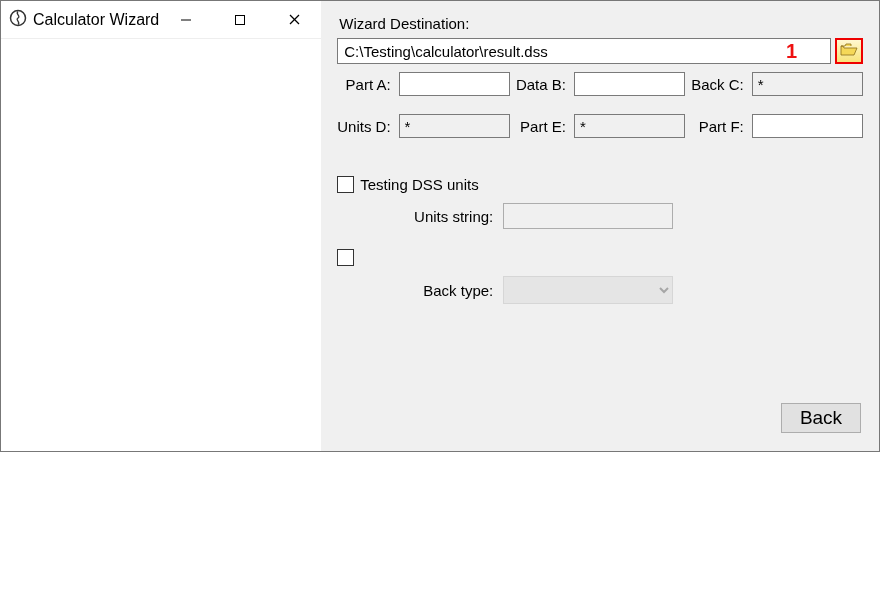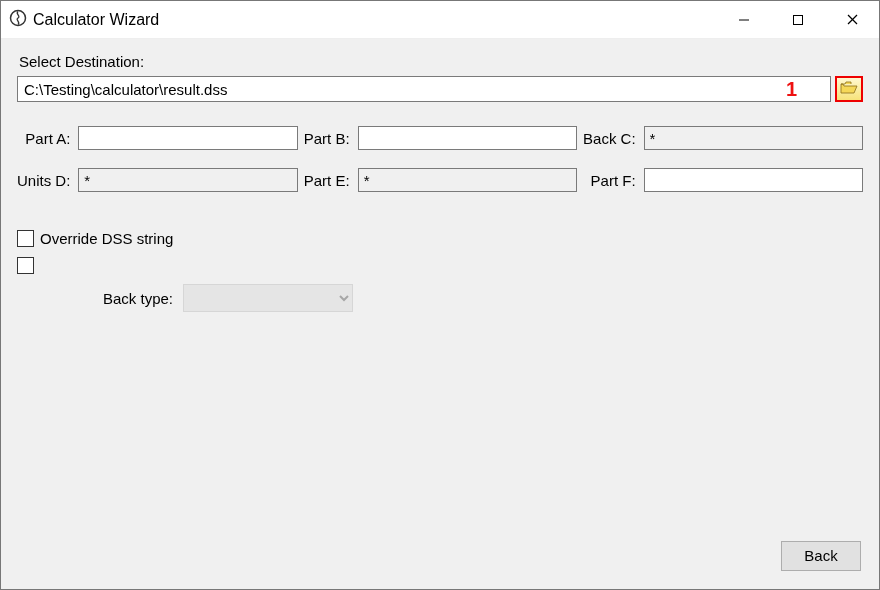--- a/index.html
+++ b/index.html
@@ -6,25 +6,25 @@
   body {
     margin: 0;
     padding: 0;
     font-family: "Segoe UI", Tahoma, sans-serif;
     font-size: 15px;
     background: #fff;
     color: #000;
   }
   .window {
     width: 880px;
-    height: 590px;
+    height: 452px;
     border: 1px solid #777;
     background: #fff;
     display: flex;
-    flex-direction: column;
+    flex-direction: row;
     box-shadow: 2px 2px 10px rgba(0,0,0,0.2);
   }
   .titlebar {
     height: 38px;
     background: #fff;
     display: flex;
     align-items: center;
     padding-left: 8px;
     border-bottom: 1px solid #eee;
   }
@@ -88,21 +88,21 @@
     width: 28px;
     height: 26px;
     border: 2px solid #e00;
     background: linear-gradient(#fff8d0, #f7e37a);
     display: flex;
     align-items: center;
     justify-content: center;
     padding: 0;
   }
   .parts-grid {
-    margin-top: 24px;
+    margin-top: 8px;
     display: grid;
     grid-template-columns: auto 1fr auto 1fr auto 1fr;
     column-gap: 6px;
     row-gap: 18px;
     align-items: center;
   }
   .parts-grid .plabel {
     text-align: right;
     padding-right: 2px;
     white-space: nowrap;
@@ -166,21 +166,21 @@
     display: flex;
     justify-content: flex-end;
     gap: 10px;
     padding: 0 2px 2px 0;
   }
   .btn {
     width: 80px;
     height: 30px;
     background: #e1e1e1;
     border: 1px solid #adadad;
-    font-size: 15px;
+    font-size: 19px;
     font-family: inherit;
     text-align: center;
     line-height: 28px;
     cursor: default;
   }
 </style>
 </head>
 <body>
 
 <div class="window">
@@ -208,57 +208,61 @@
         <svg width="13" height="13" viewBox="0 0 13 13">
             <line x1="2" y1="2" x2="11" y2="11" stroke="#000" stroke-width="1.2"></line>
             <line x1="11" y1="2" x2="2" y2="11" stroke="#000" stroke-width="1.2"></line>
           </svg>
       </div>
     </div>
   </div>
 
   <div class="content">
 
-    <div class="label dest-label">Select Destination:</div>
+    <div class="label dest-label">Wizard Destination:</div>
 
     <div class="dest-row">
       <div class="dest-wrap">
         <input class="dest-input" value="C:\Testing\calculator\result.dss" style="">
         <span class="annot-1">1</span>
       </div>
       <button class="browse-btn">
         <span>
           <svg width="18" height="14" viewBox="0 0 18 14">
             <path d="M1 3 L1 12 L14 12 L17 5 L4 5 L3 3 Z" fill="#f5d858" stroke="#8a6d1b" stroke-width="0.8"></path>
             <path d="M1 3 L5 3 L6 1 L11 1 L11 3" fill="#f5d858" stroke="#8a6d1b" stroke-width="0.8"></path>
           </svg>
         </span>
       </button>
     </div>
 
     <div class="parts-grid">
       <span class="plabel">Part A:</span>
       <input class="part-input enabled" value="" style="">
-      <span class="plabel">Part B:</span>
+      <span class="plabel">Data B:</span>
       <input class="part-input enabled" value="" style="">
       <span class="plabel">Back C:</span>
       <input class="part-input disabled" readonly="" value="*" style="">
 
       <span class="plabel">Units D:</span>
       <input class="part-input disabled" readonly="" value="*" style="">
       <span class="plabel">Part E:</span>
       <input class="part-input disabled" readonly="" value="*" style="">
       <span class="plabel">Part F:</span>
       <input class="part-input enabled" value="" style="">
     </div>
 
     <div class="opts">
       <div class="opt-row">
         <span class="chk"></span>
-        <span class="label">Override DSS string</span>
+        <span class="label">Testing DSS units</span>
+      </div>
+      <div class="sub-row">
+        <span class="sub-label">Units string:</span>
+        <input class="sub-input" disabled="" value="" style="">
       </div>
 
       <div class="opt-row">
         <span class="chk"></span>
       </div>
       <div class="sub-row">
         <span class="sub-label">Back type:</span>
         <select class="sub-select" disabled="">
           <option></option>
         </select>

